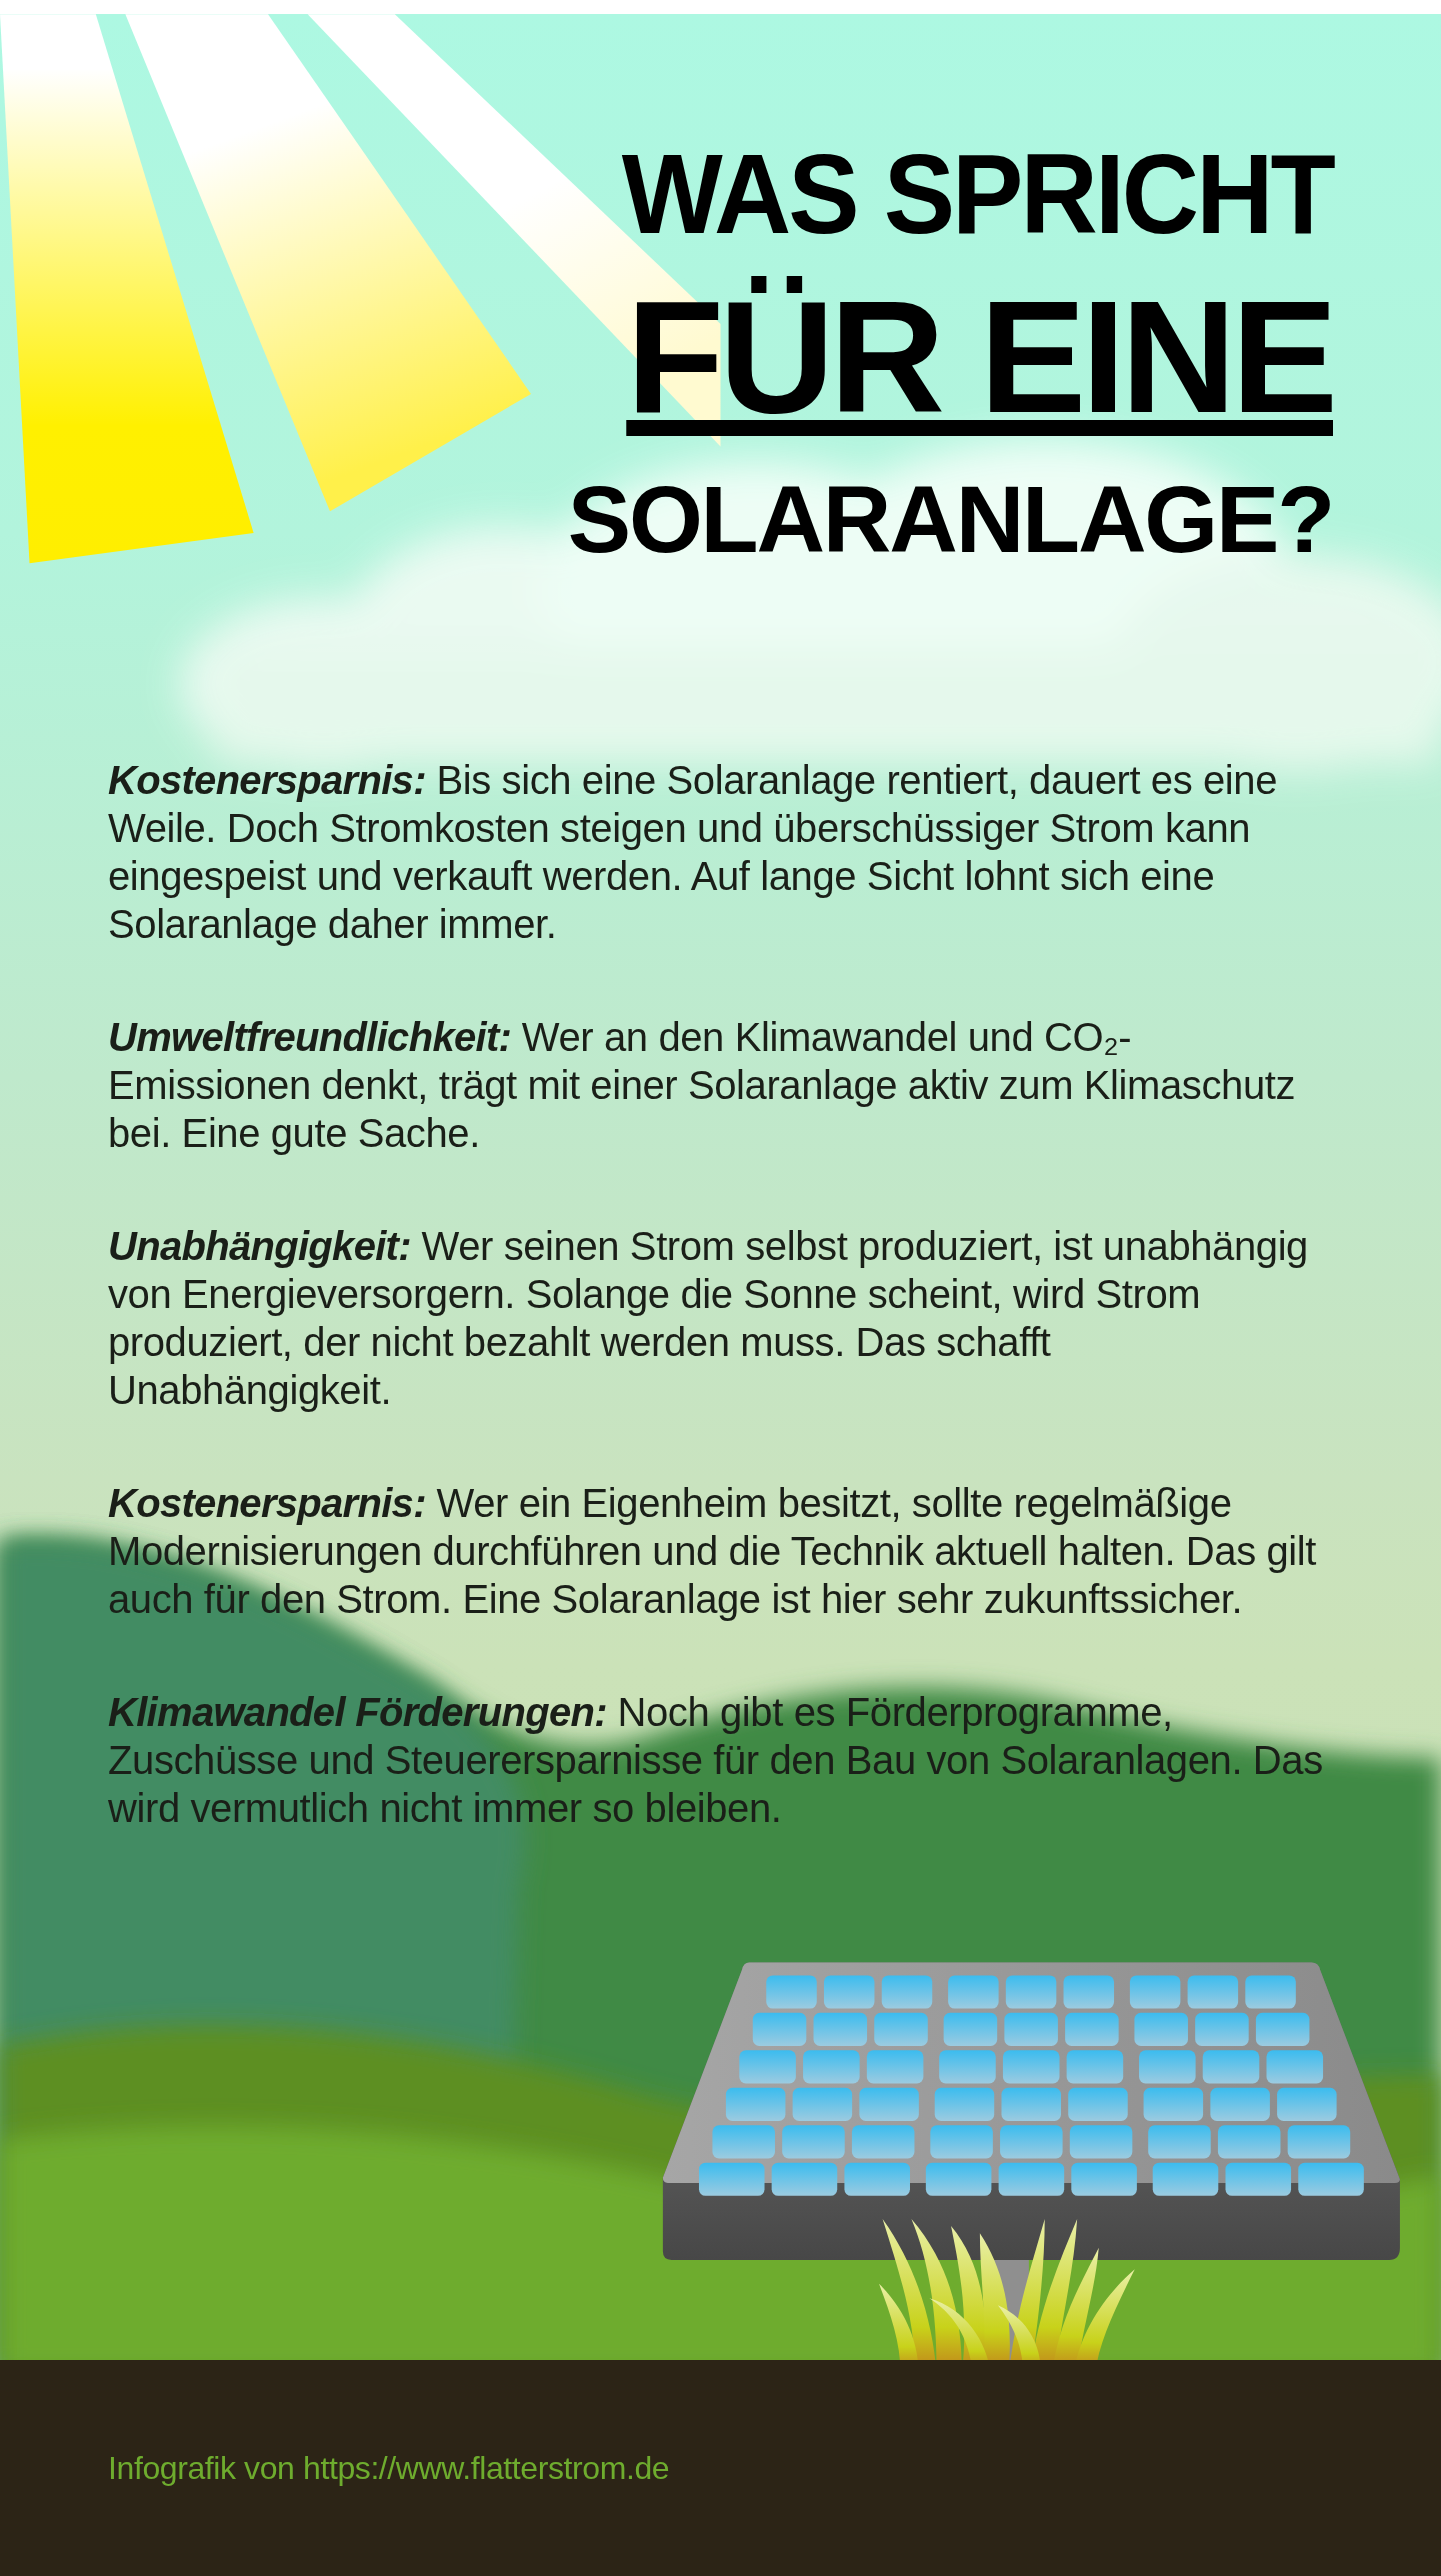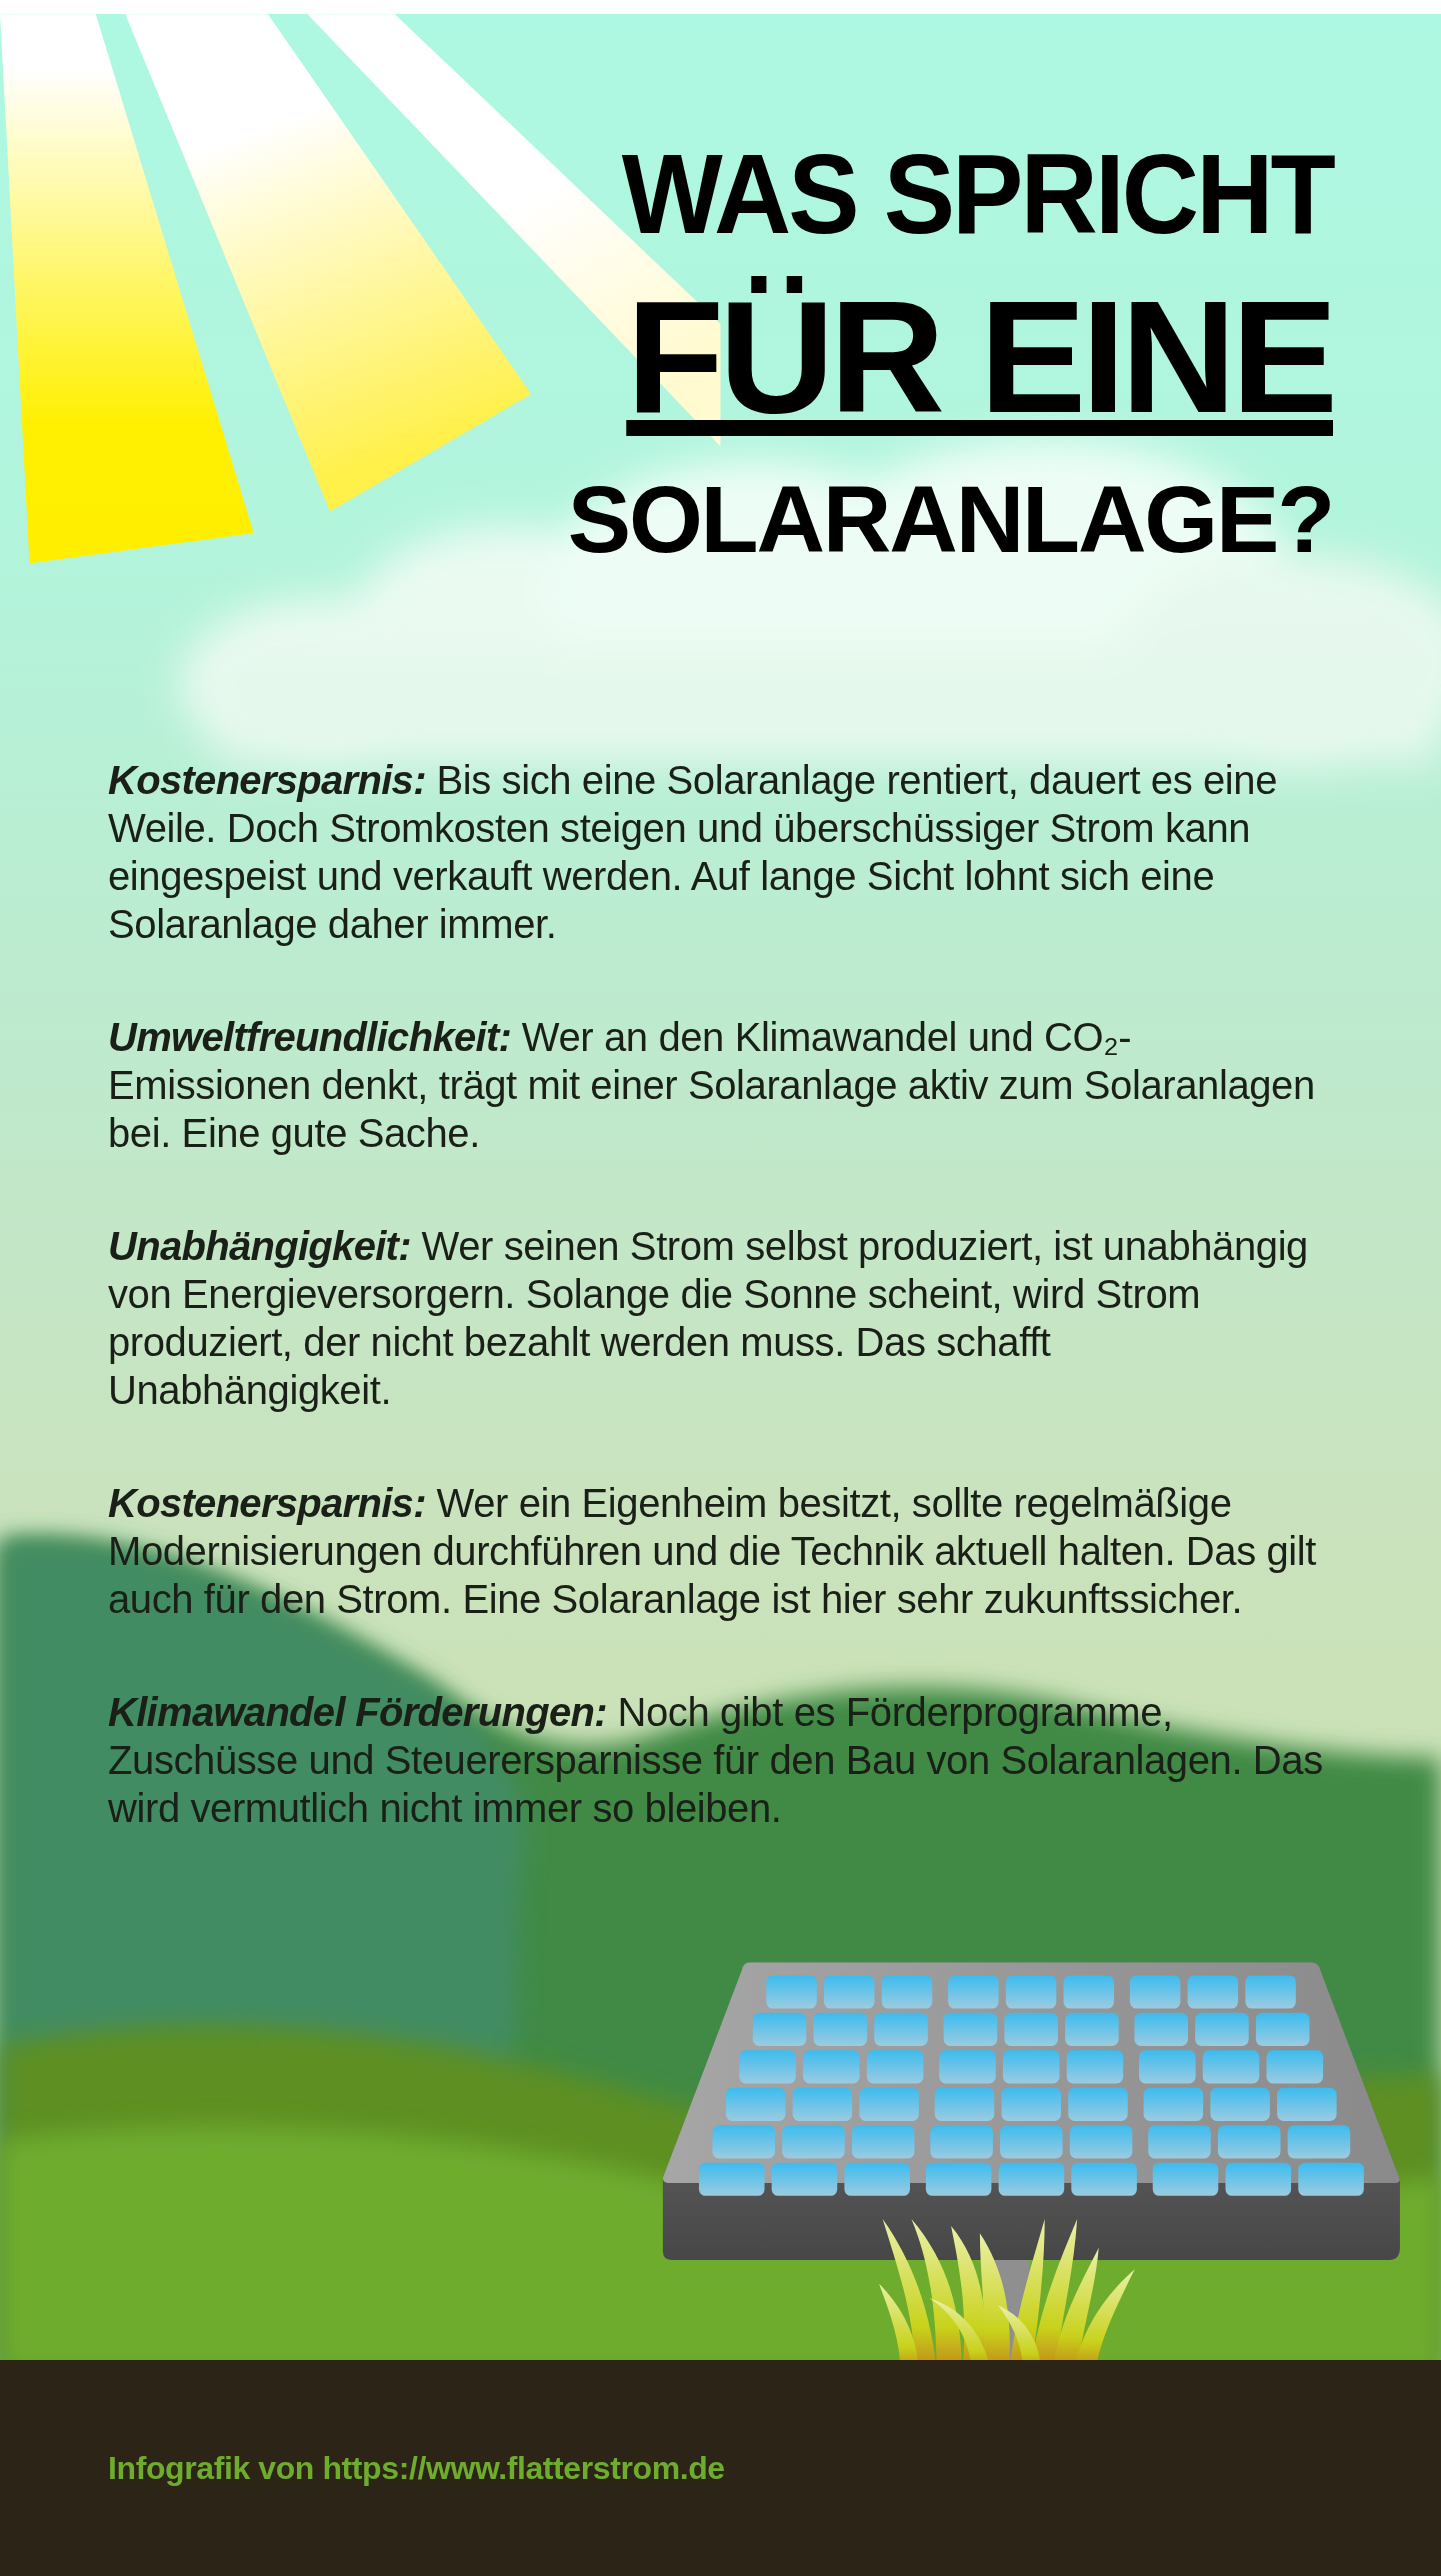--- a/index.html
+++ b/index.html
@@ -8,21 +8,21 @@
       background: linear-gradient(180deg, #adf8e2 0%, #b2f4dc 22%, #bfe9cc 45%, #c9e3bf 62%, #cbe2b8 70%, #c8dfb4 100%); }
     .scene { position: absolute; left: 0; top: 0; width: 1441px; height: 2360px; }
     .title { position: absolute; right: 108px; top: 86px; text-align: right; color: #000; font-weight: bold; }
     .title .l1 { display: block; font-size: 107px; letter-spacing: -2.9px; line-height: 159px; transform: scaleY(1.05); }
     .title .l2 { display: block; font-size: 160px; letter-spacing: -5px; line-height: 166px; text-decoration: underline; }
     .title .l3 { display: block; font-size: 95px; letter-spacing: -2.2px; line-height: 159px; }
     .content { position: absolute; left: 108px; top: 742px; width: 1225px; }
     .item { font-size: 40px; line-height: 48px; color: #1a1f18; margin: 0 0 65px 0; letter-spacing: -0.4px; }
     .item .head { font-weight: bold; font-style: italic; letter-spacing: -0.7px; }
     .footer { position: absolute; left: 0; top: 2360px; width: 1441px; height: 216px; background: #2c2416; }
-    .footer .credit { position: absolute; left: 108px; top: 90px; font-size: 32px; color: #6eac2e; letter-spacing: -0.4px; font-weight: bold; }
+    .footer .credit { position: absolute; left: 108px; top: 90px; font-size: 32px; color: #6eac2e; letter-spacing: -0.4px; }
   </style>
 </head>
 <body>
 
 <div class="canvas">
   <svg class="scene" viewBox="0 0 2000 3275" width="1441" height="2360" xmlns="http://www.w3.org/2000/svg">
     <defs>
       <linearGradient id="rayA" x1="0" y1="0" x2="0" y2="1">
         <stop offset="0" stop-color="#ffffff"></stop>
         <stop offset="0.1" stop-color="#ffffff"></stop>
@@ -164,21 +164,21 @@
   </svg>
 
   <h1 class="title">
     <span class="l1">WAS SPRICHT</span>
     <span class="l2">FÜR EINE</span>
     <span class="l3">SOLARANLAGE?</span>
   </h1>
 
   <div class="content">
     <p class="item"><span class="head">Kostenersparnis:</span> <span>Bis sich eine Solaranlage rentiert, dauert es eine Weile. Doch Stromkosten steigen und überschüssiger Strom kann eingespeist und verkauft werden. Auf lange Sicht lohnt sich eine Solaranlage daher immer.</span></p>
-    <p class="item"><span class="head">Umweltfreundlichkeit:</span> <span>Wer an den Klimawandel und CO₂-Emissionen denkt, trägt mit einer Solaranlage aktiv zum Solaranlagen bei. Eine gute Sache.</span></p>
+    <p class="item"><span class="head">Umweltfreundlichkeit:</span> <span>Wer an den Klimawandel und CO₂-Emissionen denkt, trägt mit einer Solaranlage aktiv zum Klimaschutz bei. Eine gute Sache.</span></p>
     <p class="item"><span class="head">Unabhängigkeit:</span> <span>Wer seinen Strom selbst produziert, ist unabhängig von Energieversorgern. Solange die Sonne scheint, wird Strom produziert, der nicht bezahlt werden muss. Das schafft Unabhängigkeit.</span></p>
     <p class="item"><span class="head">Kostenersparnis:</span> <span>Wer ein Eigenheim besitzt, sollte regelmäßige Modernisierungen durchführen und die Technik aktuell halten. Das gilt auch für den Strom. Eine Solaranlage ist hier sehr zukunftssicher.</span></p>
     <p class="item"><span class="head">Klimawandel Förderungen:</span> <span>Noch gibt es Förderprogramme, Zuschüsse und Steuerersparnisse für den Bau von Solaranlagen. Das wird vermutlich nicht immer so bleiben.</span></p>
   </div>
 </div>
 
 <footer class="footer">
   <span class="credit">Infografik von https://www.flatterstrom.de</span>
 </footer>
 

